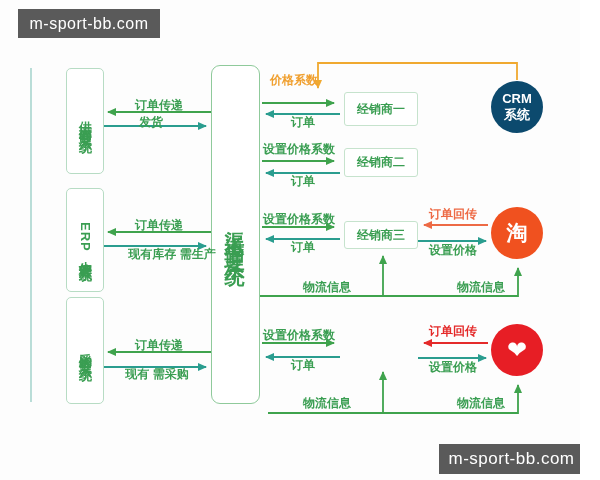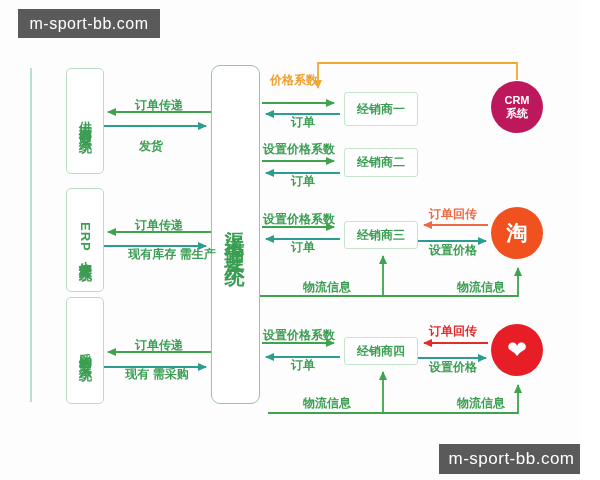--- a/index.html
+++ b/index.html
@@ -12,21 +12,21 @@
   .vbox{position:absolute;background:#ffffff;border:1px solid #b7dcc4;border-radius:5px;
         display:flex;align-items:center;justify-content:center;
         writing-mode:vertical-rl;color:#3a9e52;font-size:13px;font-weight:600;letter-spacing:3px;}
   .hub{position:absolute;left:211px;top:65px;width:47px;height:337px;background:#ffffff;
        border:1.5px solid #8fca9b;border-radius:9px;display:flex;align-items:center;justify-content:center;
        writing-mode:vertical-rl;color:#3a9e52;font-size:20px;font-weight:bold;letter-spacing:7px;}
   .dbox{position:absolute;left:344px;width:72px;background:#ffffff;border:1px solid #c6e3cd;border-radius:3px;
         display:flex;align-items:center;justify-content:center;color:#3a9e52;font-size:12px;font-weight:700;}
   .circle{position:absolute;width:52px;height:52px;border-radius:50%;display:flex;flex-direction:column;
           align-items:center;justify-content:center;color:#ffffff;font-weight:bold;text-align:center;}
-  .c-crm{left:491px;top:81px;background:#be185d;font-size:11px;line-height:1.2;}
+  .c-crm{left:491px;top:81px;background:#0c4a6e;font-size:13px;line-height:1.2;}
   .c-tao{left:491px;top:207px;background:#f0511f;font-size:21px;}
   .c-heart{left:491px;top:324px;background:#e71e25;font-size:24px;line-height:1;}
   .lbl{position:absolute;transform:translate(-50%,-50%);white-space:nowrap;font-size:12px;font-weight:600;}
   .g{color:#3a9e52;} .or{color:#f0a030;} .ored{color:#ed6a45;} .rd{color:#e42a2a;}
 </style>
 </head>
 <body>
 
 <div class="stage">
 
@@ -93,35 +93,34 @@
 
   <div class="vbox" style="left:66px;top:68px;width:36px;height:104px;">供应商管理系统</div>
   <div class="vbox" style="left:66px;top:188px;width:36px;height:102px;letter-spacing:1px;">ERP生产管理系统</div>
   <div class="vbox" style="left:66px;top:297px;width:36px;height:105px;">采购管理系统</div>
 
   <div class="hub">渠道管理系统</div>
 
   <div class="dbox" style="top:92px;height:32px;">经销商一</div>
   <div class="dbox" style="top:148px;height:27px;">经销商二</div>
   <div class="dbox" style="top:221px;height:26px;">经销商三</div>
-  <div class="dbox" style="top:337px;height:26px;">经销商四</div>
 
   <div class="circle c-crm">
     <span>CRM</span>
     <span>系统</span>
   </div>
   <div class="circle c-tao">
     <span>淘</span>
   </div>
   <div class="circle c-heart">
     <span>❤</span>
   </div>
 
   <div class="lbl g" style="left:159px;top:105px;">订单传递</div>
-  <div class="lbl g" style="left:151px;top:146px;">发货</div>
+  <div class="lbl g" style="left:151px;top:122px;">发货</div>
   <div class="lbl g" style="left:159px;top:225px;">订单传递</div>
   <div class="lbl g" style="left:172px;top:254px;">现有库存 需生产</div>
   <div class="lbl g" style="left:159px;top:345px;">订单传递</div>
   <div class="lbl g" style="left:157px;top:374px;text-align:right;">现有 需采购</div>
 
   <div class="lbl or" style="left:294px;top:80px;">价格系数</div>
 
   <div class="lbl g" style="left:303px;top:122px;">订单</div>
   <div class="lbl g" style="left:299px;top:149px;">设置价格系数</div>
   <div class="lbl g" style="left:303px;top:181px;">订单</div>

